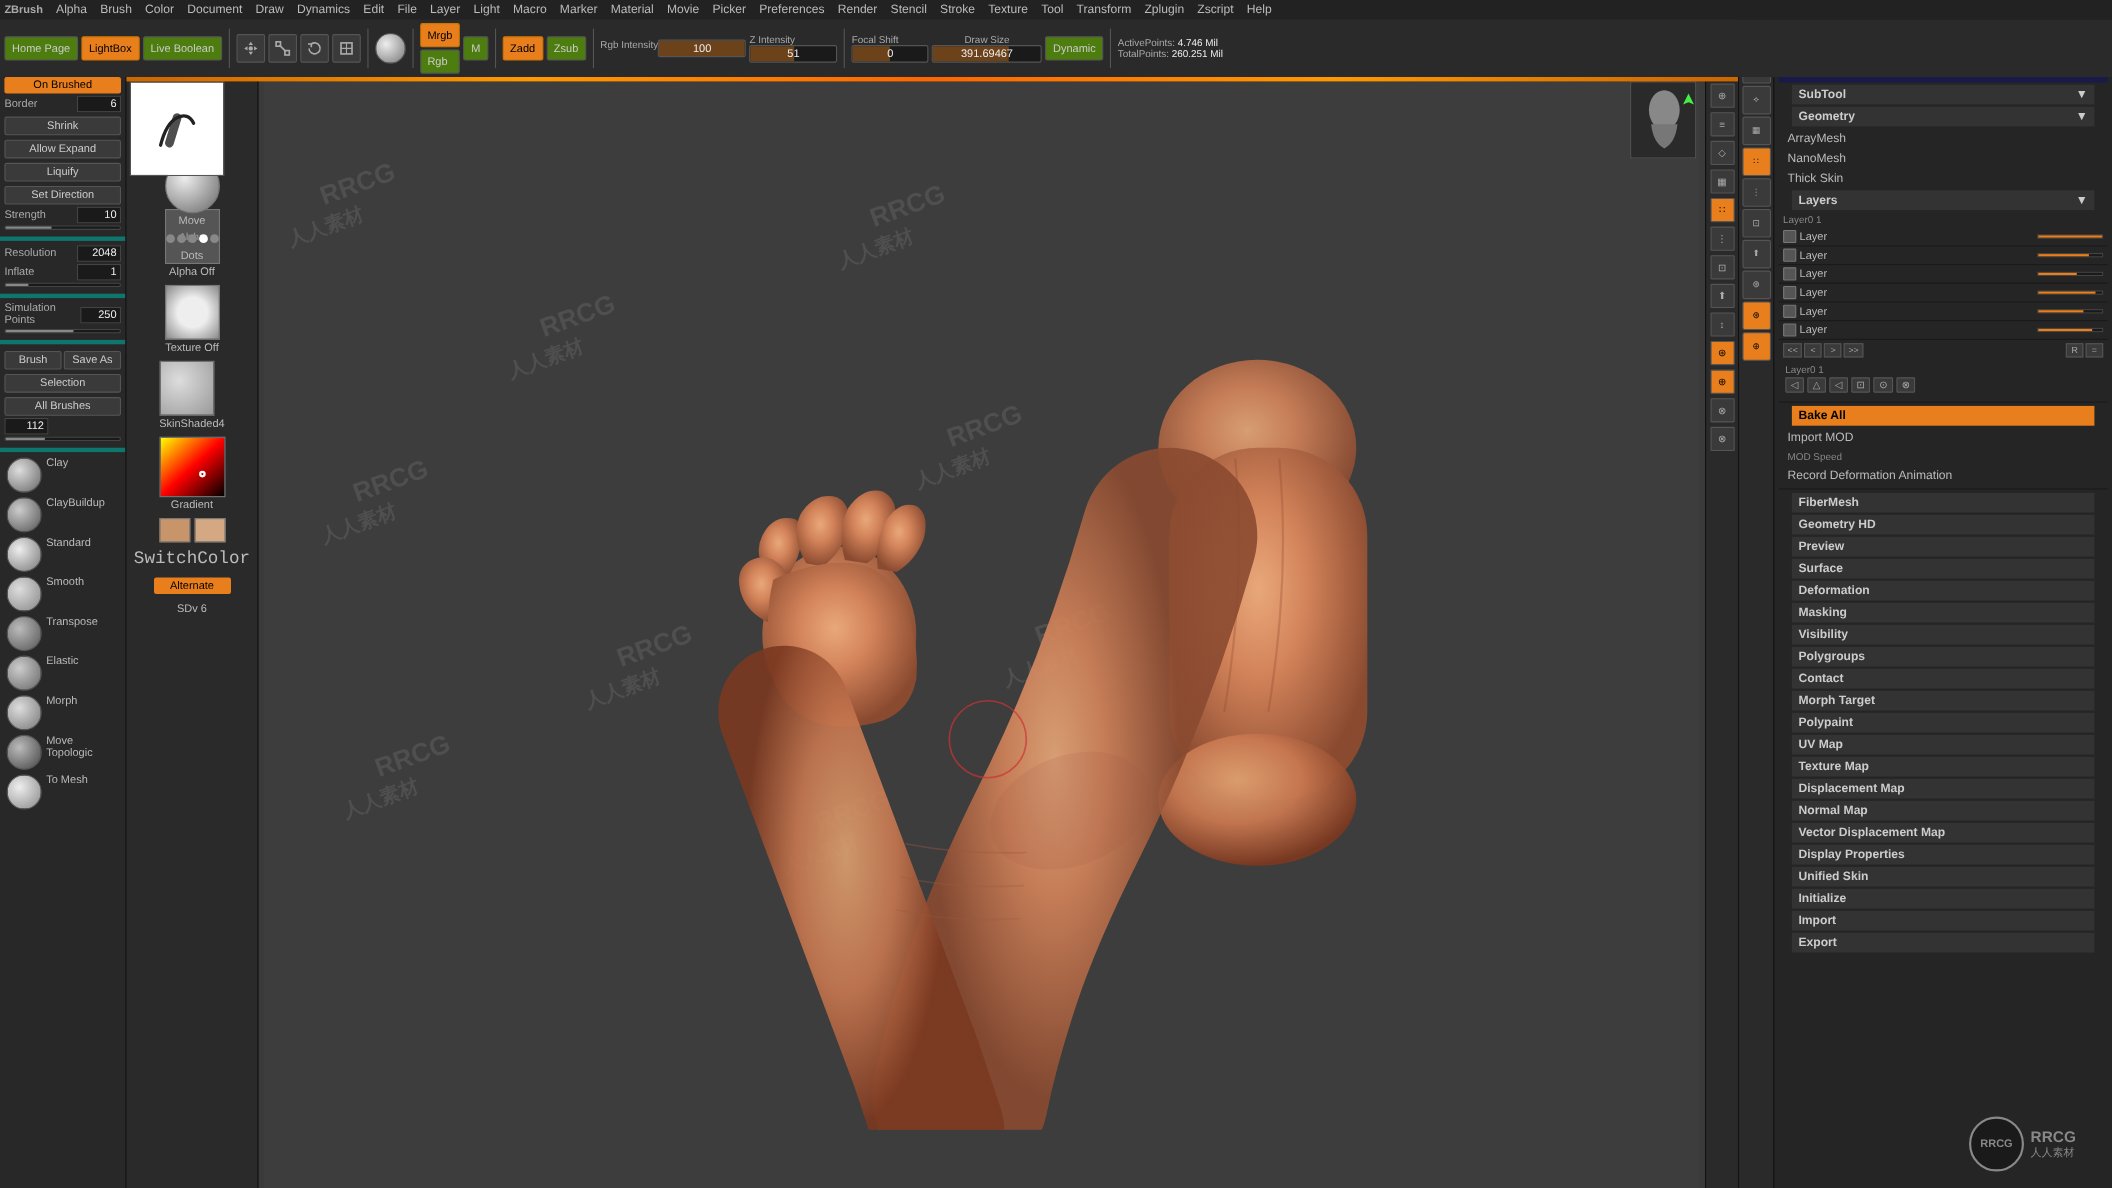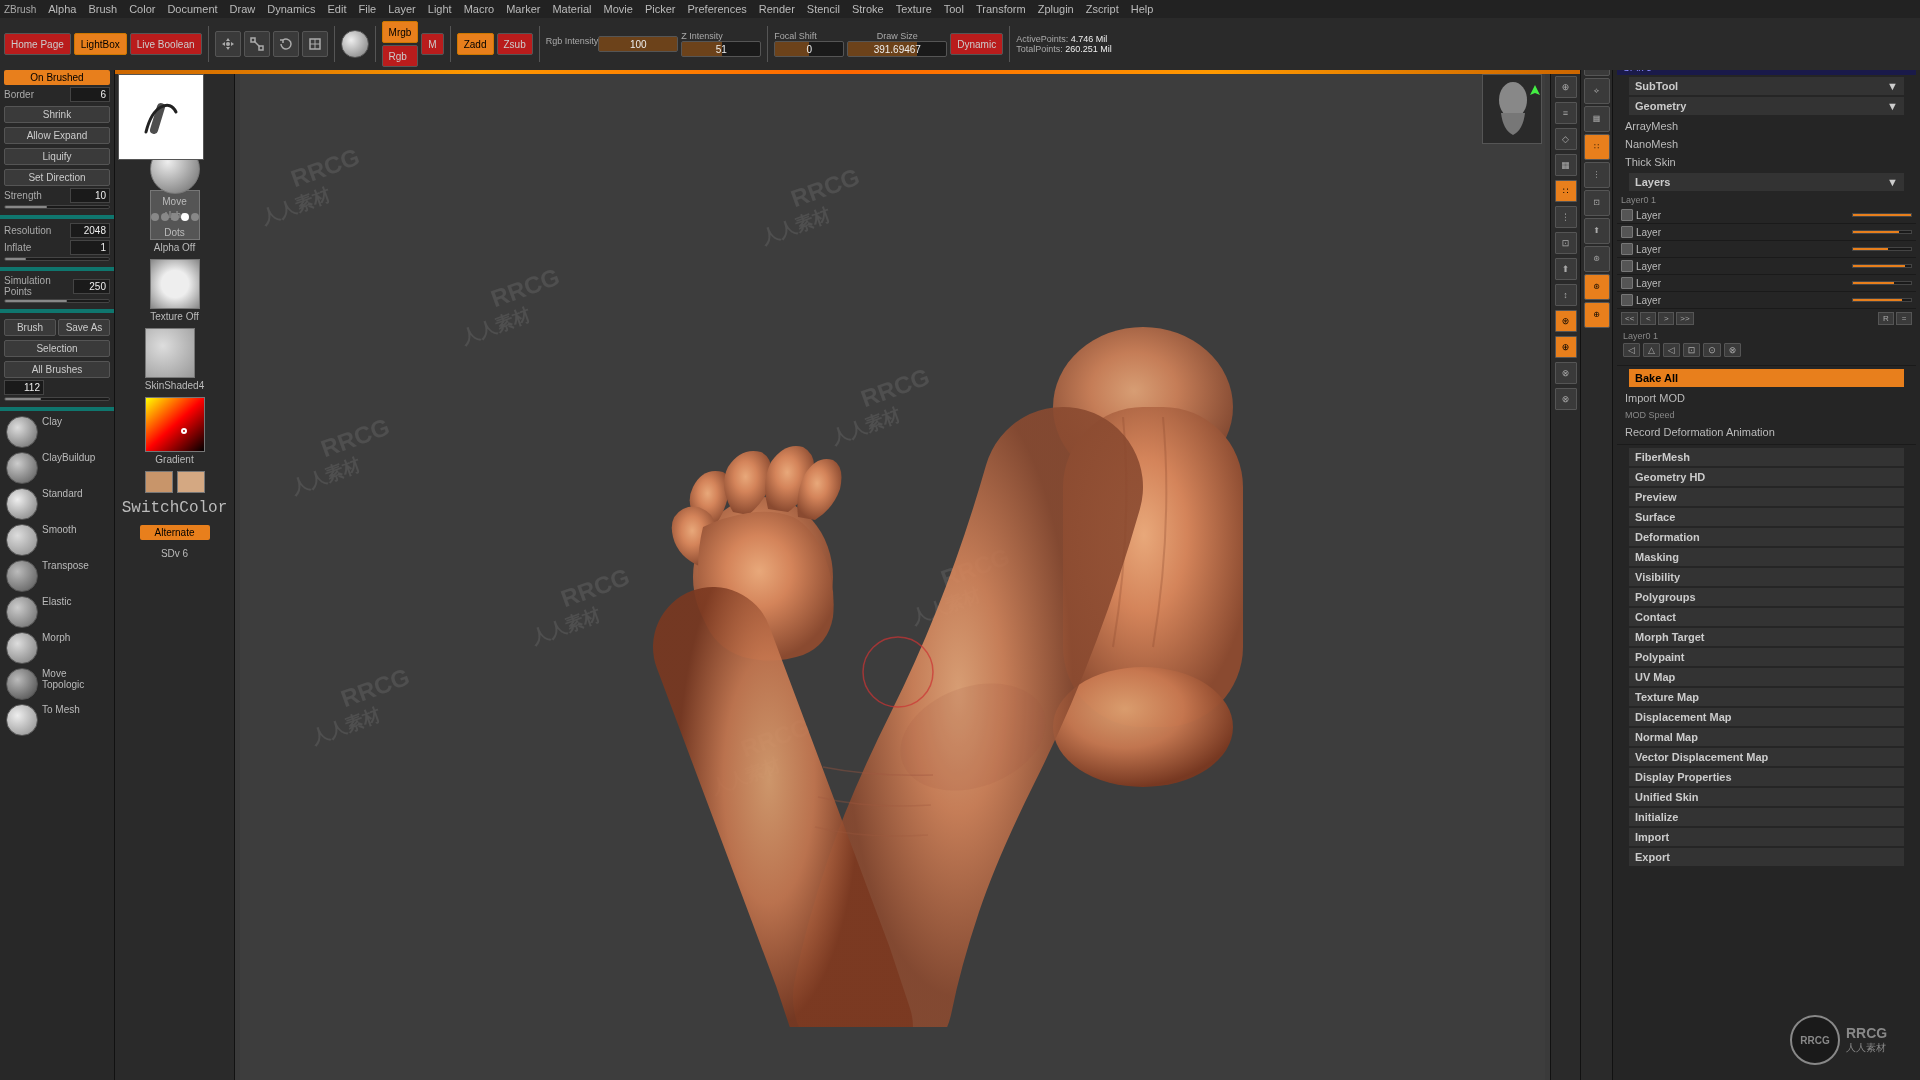--- a/index.html
+++ b/index.html
@@ -432,21 +432,21 @@
       padding: 0 4px;
     }
     .ttf-sep {
       width: 1px;
       height: 36px;
       background: #555;
       margin: 0 3px;
     }
 
     .tbtn {
-      background: #b91c1c;
+      background: #4d7c0f;
       border: 1px solid #555;
       color: #ccc;
       font-size: 10px;
       padding: 2px 6px;
       cursor: pointer;
       border-radius: 2px;
       height: 22px;
       display: flex;
       align-items: center;
     }
@@ -589,21 +589,21 @@
       display: flex;
       align-items: center;
       justify-content: center;
     }
 
   </style>
 </head>
 <body>
 
 <div class="top-menu">
-  <span style="color:#aaa;font-weight:normal;font-size:10px;">ZBrush</span>
+  <span style="color:#aaa;font-weight:bold;font-size:10px;">ZBrush</span>
   <span>Alpha</span>
   <span>Brush</span>
   <span>Color</span>
   <span>Document</span>
   <span>Draw</span>
   <span>Dynamics</span>
   <span>Edit</span>
   <span>File</span>
   <span>Layer</span>
   <span>Light</span>

